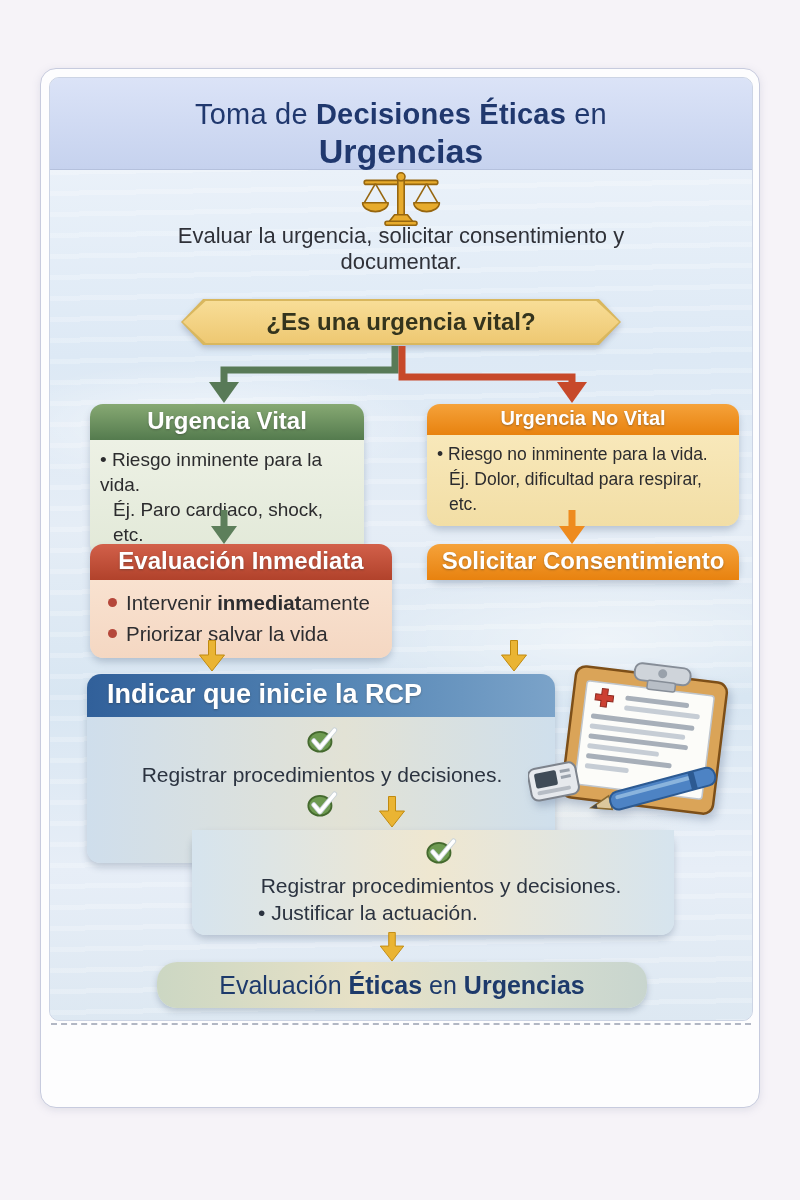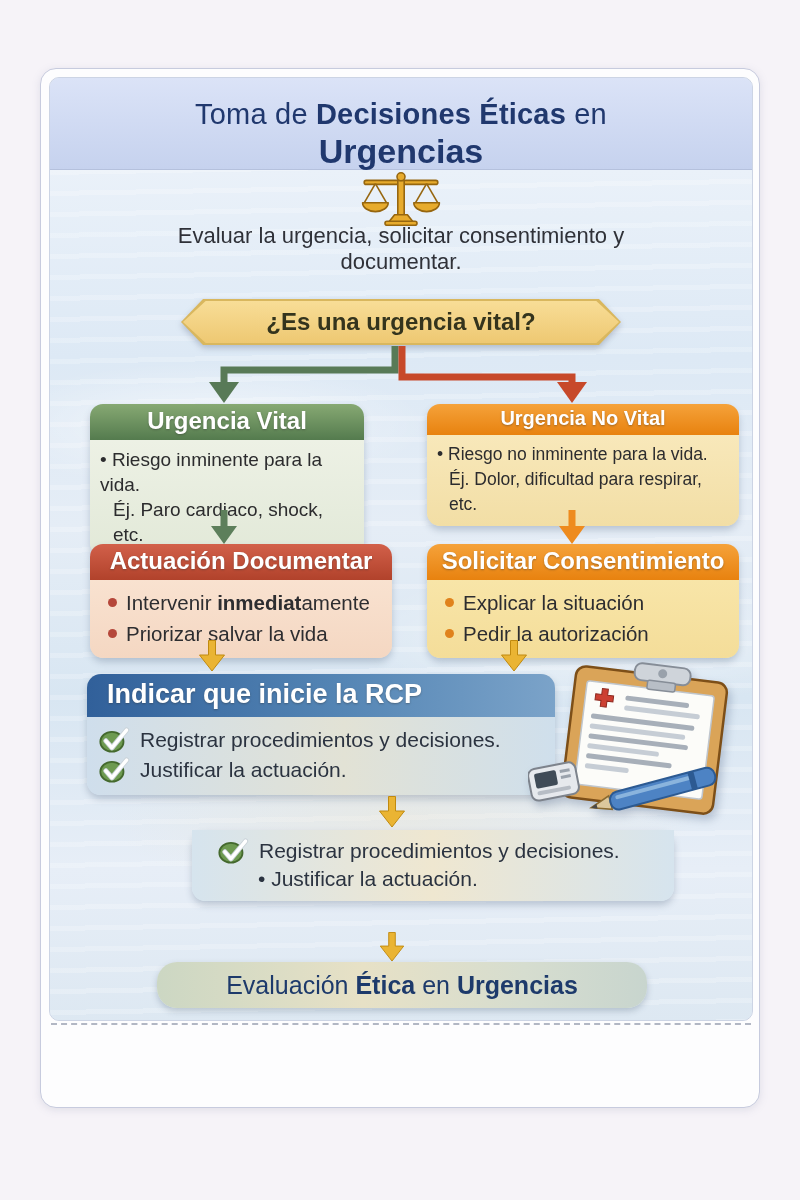--- a/index.html
+++ b/index.html
@@ -71,21 +71,21 @@
   .dot{width:9px;height:9px;border-radius:50%;flex:0 0 auto;}
   .dot-red{background:#b5473a;}
   .dot-orange{background:#e0821c;}
 
   
   .box-rcp{left:37px;top:504px;width:468px;}
   .box-rcp .node-head{text-align:left;padding:5px 10px 7px 20px;font-size:27px;
     background:linear-gradient(90deg,#31609a,#5586b5 55%,#7ba3c9);border-radius:14px 14px 0 0;}
   .box-rcp .node-body{background:linear-gradient(90deg,#cfdeec,#e2e2d5 55%,#cfdfec);
     padding:8px 10px 10px 12px;}
-  .chkitem{display:flex;align-items:center;gap:10px;font-size:21px;color:#2b3340;padding:2px 0;}
+  .chkitem{display:flex;align-items:center;gap:10px;font-size:21px;color:#2b3340;padding:2px 0;flex-direction:column;}
   .chk{flex:0 0 auto;display:inline-flex;}
 
   .clipboard{position:absolute;left:478px;top:488px;
     filter:drop-shadow(3px 5px 4px rgba(90,110,140,.35));}
 
   
   .box-doc{left:142px;top:660px;width:482px;}
   .box-doc .node-head{font-size:24px;background:linear-gradient(90deg,#4477ac,#6d9ac4 60%,#85abce);}
   .box-doc .node-body{background:linear-gradient(90deg,#d6e4ee,#efe7d0 50%,#d6e4ee);
     padding:6px 10px 9px 26px;}
@@ -164,45 +164,35 @@
       </div>
 
       <svg class="arrow" style="left:160px;top:340px" width="28" height="34" viewBox="0 0 28 34">
         <path d="M10.5 0 h7 v16 h9.5 L14 34 L1 16 h9.5 z" fill="#5d7f5b"></path>
       </svg>
       <svg class="arrow" style="left:508px;top:340px" width="28" height="34" viewBox="0 0 28 34">
         <path d="M10.5 0 h7 v16 h9.5 L14 34 L1 16 h9.5 z" fill="#ee8b1e"></path>
       </svg>
 
       <div class="node box-immediate">
-        <div class="node-head">Actuación Documentar</div>
+        <div class="node-head">Evaluación Inmediata</div>
         <div class="node-body">
           <div class="item">
               <span class="dot dot-red"></span>
               <span><span>Intervenir </span><b>inmediat</b><span>amente</span></span>
             </div>
           <div class="item">
               <span class="dot dot-red"></span>
               <span>Priorizar salvar la vida</span>
             </div>
         </div>
       </div>
 
       <div class="node box-consent">
         <div class="node-head">Solicitar Consentimiento</div>
-        <div class="node-body">
-          <div class="item">
-              <span class="dot dot-orange"></span>
-              <span>Explicar la situación</span>
-            </div>
-          <div class="item">
-              <span class="dot dot-orange"></span>
-              <span>Pedir la autorización</span>
-            </div>
-        </div>
       </div>
 
       <svg class="arrow" style="left:148px;top:470px" width="28" height="32" viewBox="0 0 28 32">
         <path d="M10.5 0.5 h7 v14.5 h9 L14 31 L1.5 15 h9 z" fill="#eab433" stroke="#c08a10" stroke-width="1"></path>
       </svg>
       <svg class="arrow" style="left:450px;top:470px" width="28" height="32" viewBox="0 0 28 32">
         <path d="M10.5 0.5 h7 v14.5 h9 L14 31 L1.5 15 h9 z" fill="#eab433" stroke="#c08a10" stroke-width="1"></path>
       </svg>
 
       <div class="node box-rcp">
@@ -284,20 +274,20 @@
           </div>
           <div class="doc-plain">• Justificar la actuación.</div>
         </div>
       </div>
 
       <svg class="arrow" style="left:328px;top:762px" width="28" height="30" viewBox="0 0 28 32">
         <path d="M10.5 0.5 h7 v14.5 h9 L14 31 L1.5 15 h9 z" fill="#eab433" stroke="#c08a10" stroke-width="1"></path>
       </svg>
 
       <div class="footer-pill">
-          <span><span>Evaluación </span><b>Ética</b><span> en </span><b>Urgencias</b></span>
+          <span><span>Evaluación </span><b>Éticas</b><span> en </span><b>Urgencias</b></span>
         </div>
 
     </div>
   </div>
 
   <div class="cutline"></div>
 </div>
 
 </body></html>

